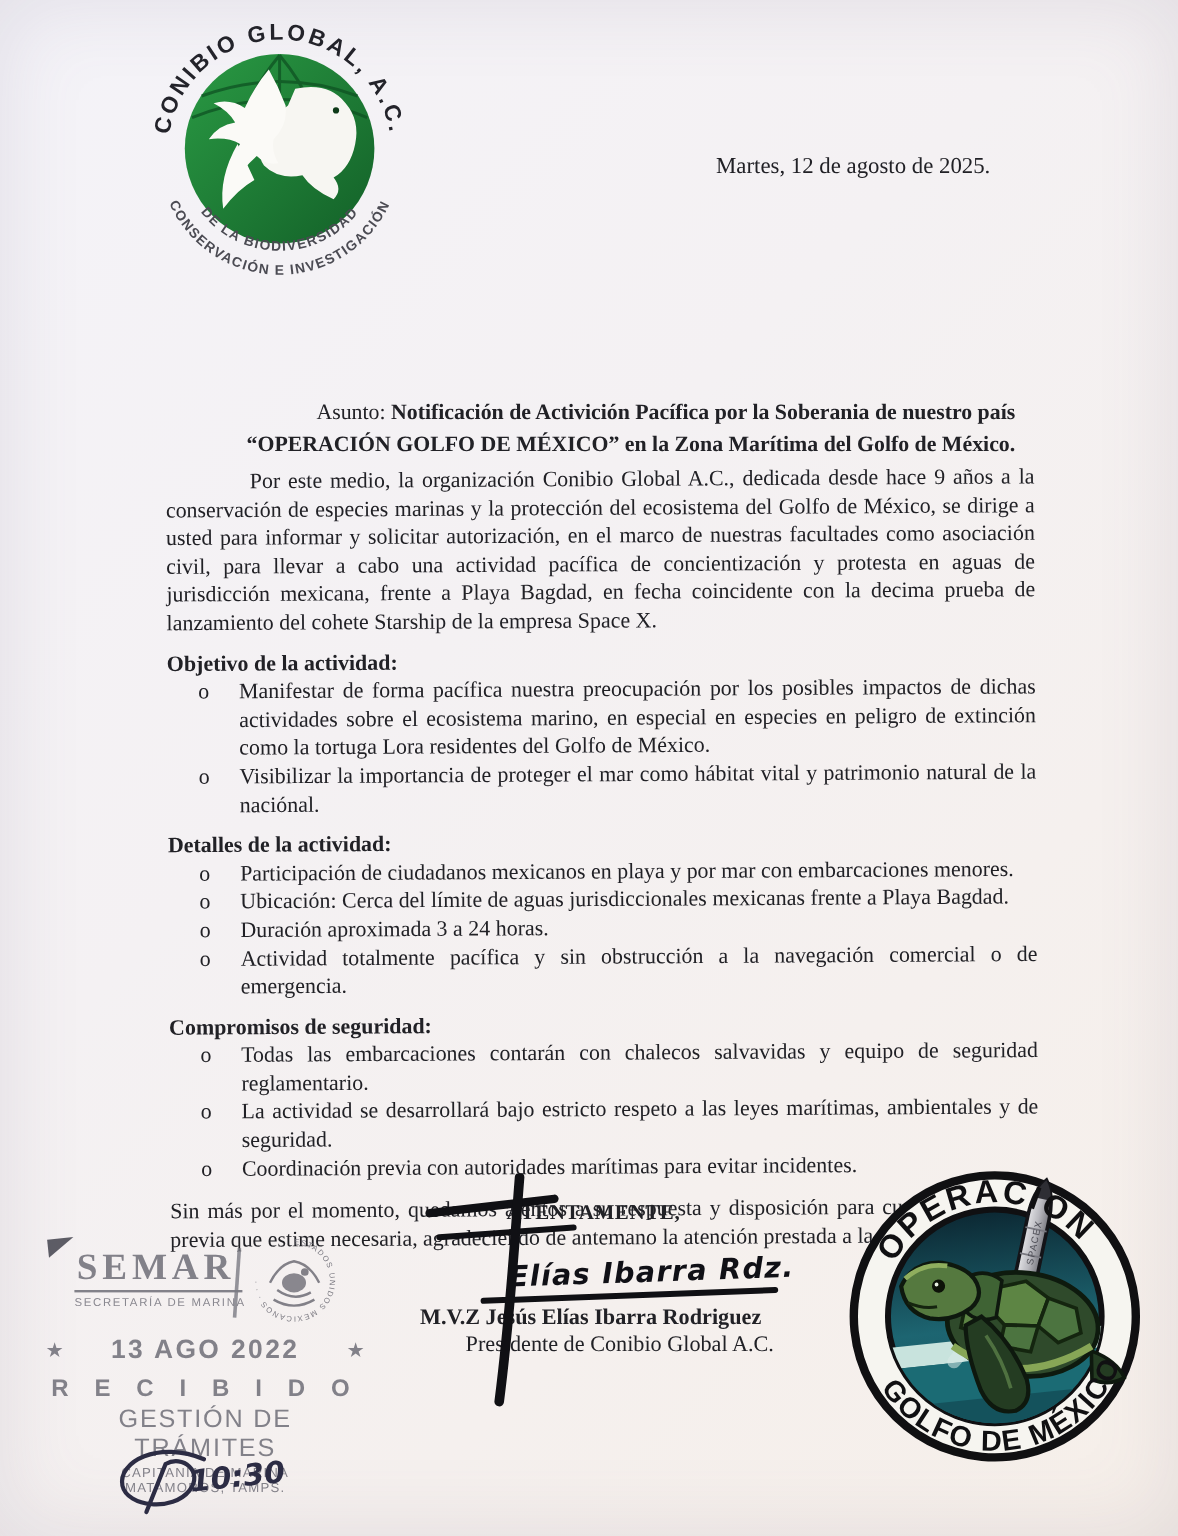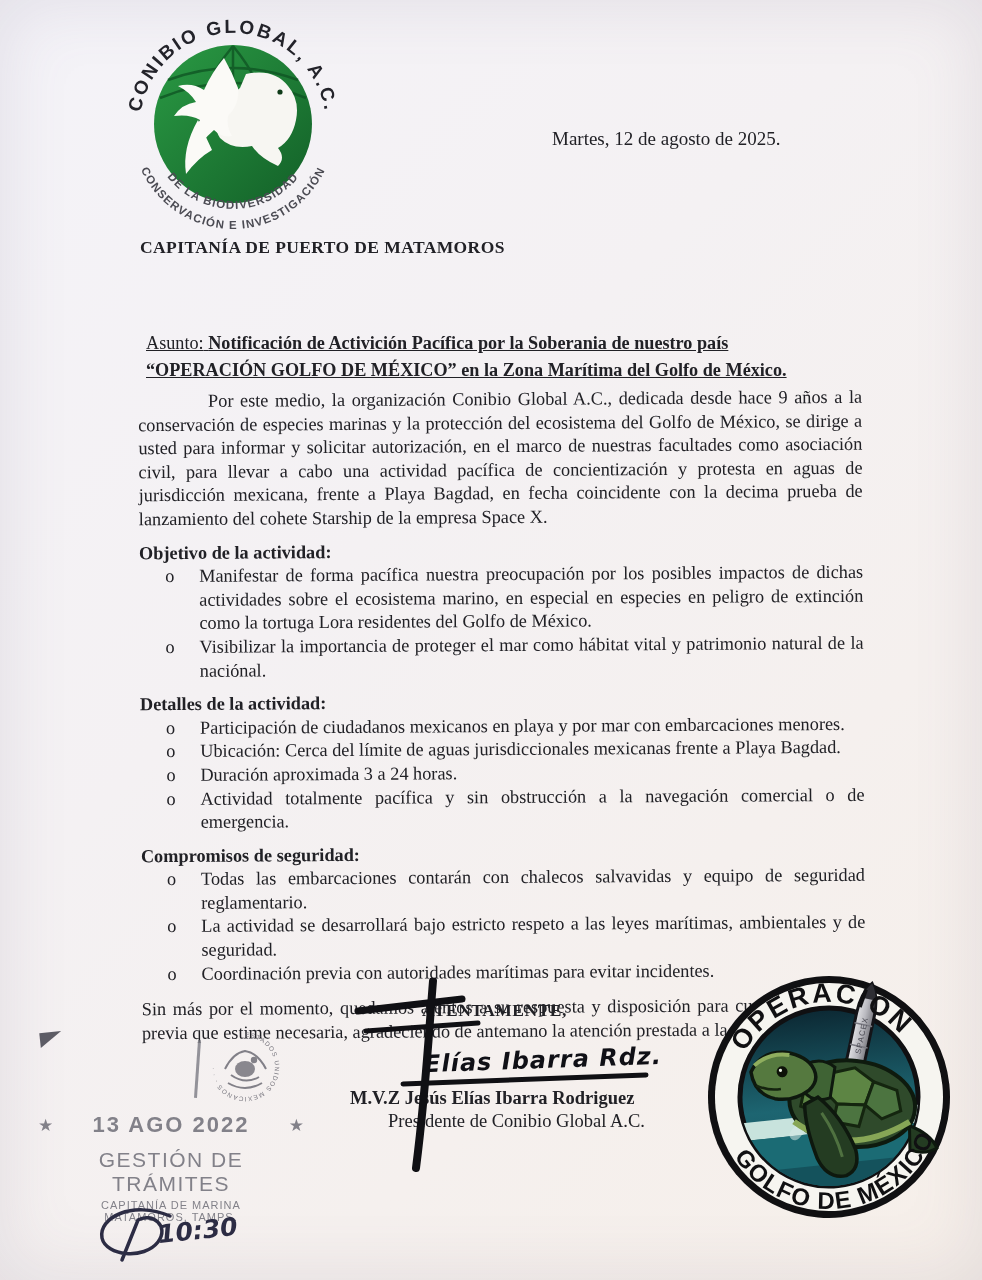--- a/index.html
+++ b/index.html
@@ -2,27 +2,27 @@
 <html><head>
 <meta charset="utf-8">
 <style>
   html,body{margin:0;padding:0;background:#dcdade;}
   .page{position:relative;width:982px;height:1280px;overflow:hidden;
     background:linear-gradient(135deg,#f4f3f8 0%,#f4f1f3 40%,#f6efe9 100%);
     box-shadow:inset 0 0 70px rgba(110,100,125,.14);
     font-family:"Liberation Serif",serif;color:#212126;}
   
   .logo{position:absolute;left:128px;top:8px;}
-  .dateline{position:absolute;left:552px;top:126px;width:318px;
+  .dateline{position:absolute;left:552px;top:126px;width:318px;text-align:center;
     font-size:19px;line-height:25px;}
   .recipient{position:absolute;left:140px;top:237px;font-weight:bold;}
   .recipient .l1{font-size:17.5px;letter-spacing:.4px;}
   .recipient .l2{font-size:16.5px;margin-top:3px;letter-spacing:1px;}
-  .subject{position:absolute;left:146px;top:312px;width:700px;text-align:left;
-    font-size:18.2px;line-height:27px;text-decoration:underline;}
+  .subject{position:absolute;left:146px;top:312px;width:700px;text-align:right;
+    font-size:18.2px;line-height:27px;}
   .subject .lbl{font-weight:normal;}
   .subject .txt{font-weight:bold;}
   
   .letter-col{position:absolute;left:140px;top:388px;width:724px;
     font-size:18.3px;line-height:23.6px;transform:rotate(-.35deg);}
   .intro{margin:0;text-align:justify;text-indent:70px;}
   .sec-h{margin:10px 0 0 0;font-weight:bold;}
   ul.blist{margin:0;padding:0;list-style:none;}
   ul.blist li{display:flex;}
   .bullet{flex:0 0 60px;padding-left:26px;box-sizing:border-box;}
@@ -104,21 +104,20 @@
     <text font-family="Liberation Sans, sans-serif" font-size="11.5" font-weight="bold" fill="#4b4b53" letter-spacing="1.2">
       <textPath href="#logoBot2" startOffset="50%" text-anchor="middle">DE LA BIODIVERSIDAD</textPath>
     </text>
   </svg>
 
   <div class="dateline">
     <div>Martes, 12 de agosto de 2025.</div>
   </div>
 
   <div class="recipient">
-    <div class="l1">CAPITANÍA DE PUERTO DE MATAMOROS</div>
   </div>
 
   <p class="subject"><span class="lbl">Asunto:</span>
     <span class="txt">Notificación de Activición Pacífica por la Soberania de nuestro país “OPERACIÓN GOLFO DE MÉXICO” en la Zona Marítima del Golfo de México.</span></p>
 
   <div class="letter-col">
     <p class="intro">Por este medio, la organización Conibio Global A.C., dedicada desde hace 9 años a la conservación de especies marinas y la protección del ecosistema del Golfo de México, se dirige a usted para informar y solicitar autorización, en el marco de nuestras facultades como asociación civil, para llevar a cabo una actividad pacífica de concientización y protesta en aguas de jurisdicción mexicana, frente a Playa Bagdad, en fecha coincidente con la decima prueba de lanzamiento del cohete Starship de la empresa Space X.</p>
 
     <p class="sec-h">Objetivo de la actividad:</p>
     <ul class="blist">
@@ -178,20 +177,24 @@
   <svg class="pen" width="330" height="196" viewBox="0 0 330 196">
     <g stroke="#101014" fill="none" stroke-linecap="round">
       <path d="M18,33 L122,21" stroke-width="7"></path>
       <path d="M26,53 L138,45" stroke-width="5"></path>
       <path d="M93,3 C89,52 86,112 76,190" stroke-width="8"></path>
       <path d="M63,106 L306,97" stroke-width="5"></path>
     </g>
   </svg>
 
   <div class="artifact"></div>
+  <div class="semar stamp">
+    <div class="word">SEMAR</div>
+    <div class="sub">SECRETARÍA DE MARINA</div>
+  </div>
   <div class="seal-divider"></div>
   <svg class="seal" width="82" height="82" viewBox="0 0 82 82">
     <defs>
         <path id="sealArc" d="M 41,11 A 30,30 0 1 1 40.9,11"></path>
       </defs>
     <text font-family="Liberation Sans, sans-serif" font-size="6.4" fill="#6e6d76" letter-spacing="1.1" opacity=".9">
       <textPath href="#sealArc" startOffset="0">ESTADOS UNIDOS MEXICANOS · · ·</textPath>
     </text>
     <g stroke="#6e6d76" fill="none" stroke-width="2" opacity=".85">
       <path d="M21,43 Q29,27 41,25 Q54,27 62,43"></path>
@@ -200,20 +203,21 @@
     </g>
     <ellipse cx="41" cy="43" rx="10" ry="8" fill="#6e6d76" opacity=".8"></ellipse>
     <circle cx="50" cy="34" r="3.2" fill="#6e6d76" opacity=".85"></circle>
   </svg>
   <div class="stampdate stamp">
     <span class="star">★</span>
     <span class="dt">13 AGO 2022</span>
     <span class="star">★</span>
   </div>
   <div class="recibido stamp">
+    <div class="r1">R E C I B I D O</div>
     <div class="r2">GESTIÓN DE TRÁMITES</div>
     <div class="r3">CAPITANÍA DE MARINA</div>
     <div class="r4">MATAMOROS, TAMPS.</div>
   </div>
   <svg class="flourish" width="100" height="64" viewBox="0 0 100 64">
     <path d="M78,14 C40,-2 6,16 10,36 C14,54 52,58 66,40 C78,24 60,10 46,18 L30,58" stroke="#2c2c44" stroke-width="3.5" fill="none" stroke-linecap="round"></path>
   </svg>
   <div class="time-hand">10:30</div>
 
   <svg class="badge" width="262" height="262" viewBox="0 0 262 262">

